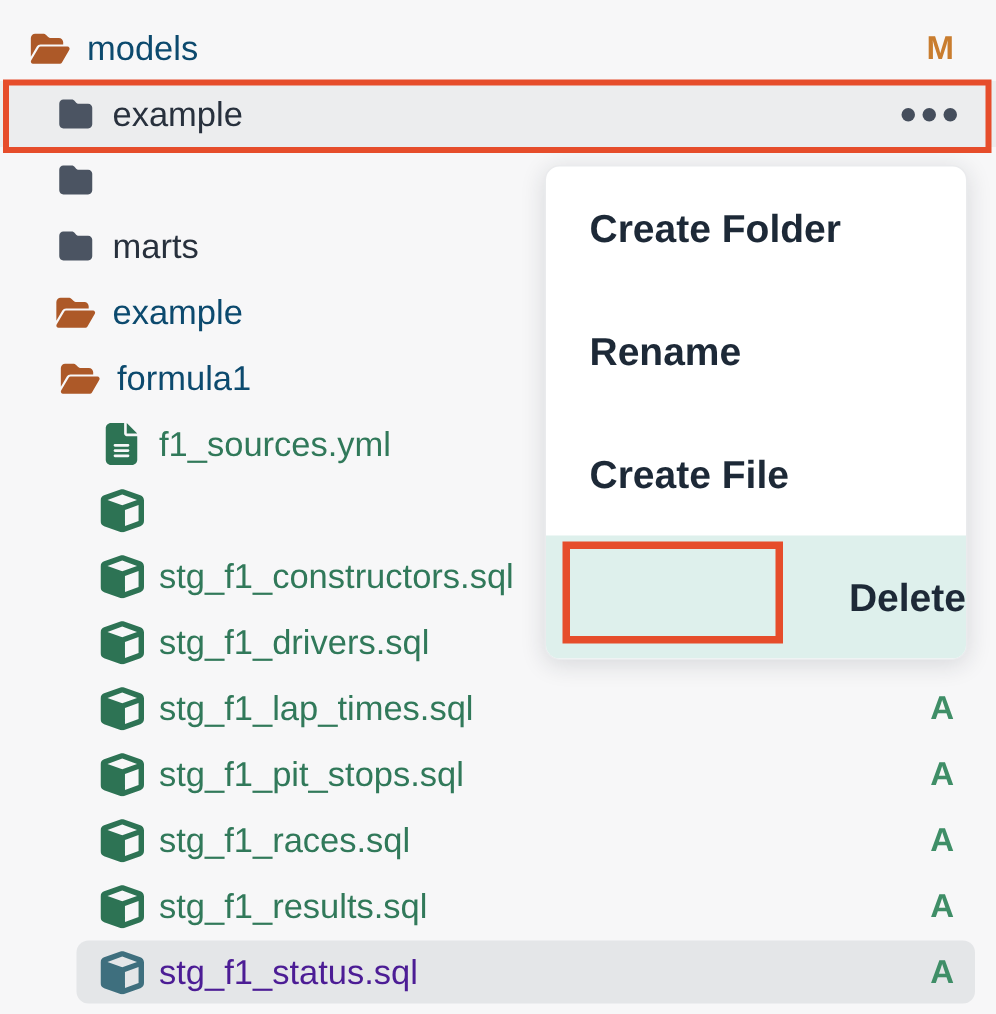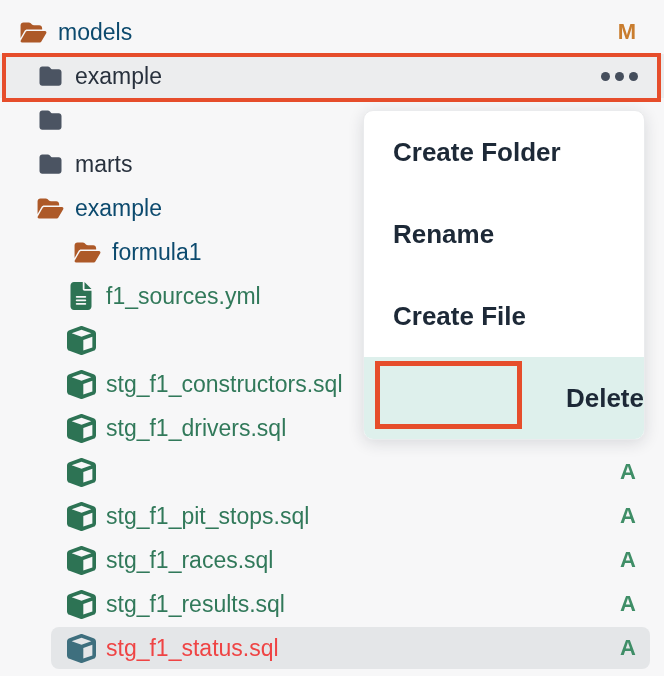--- a/index.html
+++ b/index.html
@@ -24,31 +24,31 @@
   .row .icon { width: 30px; display: flex; justify-content: center; align-items: center; flex: none; position: relative; z-index: 1; }
   .row .icon svg { display: block; }
   .row .label {
     margin-left: 10px;
     font-size: 23px;
     white-space: nowrap;
     position: relative; z-index: 1;
   }
   .lvl0 { padding-left: 18px; }
   .lvl1 { padding-left: 35px; }
-  .lvl2 { padding-left: 72px; }
+  .lvl2 { padding-left: 38px; }
   .lvl3 { padding-left: 66px; }
 
   .c-orange .icon { color: #ad5928; }
   .c-orange .label { color: #0c4a6e; }
   .c-dark .icon { color: #4b5462; }
   .c-dark .label { color: #28313d; }
   .c-green .icon { color: #2d7354; }
   .c-green .label { color: #31795a; }
   .c-teal .icon { color: #3e6f7e; }
-  .c-teal .label { color: #ef4444; }
+  .c-teal .label { color: #4c1d95; }
 
   .row.highlighted { background: #ecedee; }
   .row.selected::before {
     content: "";
     position: absolute;
     left: 51px; right: 14px; top: 1px; bottom: 1px;
     background: #e4e6e8;
     border-radius: 8px;
     z-index: 0;
   }
@@ -211,20 +211,21 @@
 </span>
     <span class="label">stg_f1_drivers.sql</span>
 
   </div>
     <div class="row lvl3 c-green">
     <span class="icon">
   <svg width="29" height="29" viewBox="0 0 512 512" fill="currentColor">
           <path d="M234.5 5.7c13.9-5 29.1-5 43.1 0l192 68.6C495 83.4 512 107.5 512 134.6V377.4c0 27-17 51.2-42.5 60.3l-192 68.6c-13.9 5-29.1 5-43.1 0l-192-68.6C17 428.6 0 404.5 0 377.4V134.6c0-27 17-51.2 42.5-60.3l192-68.6zM256 66L82.3 128 256 190l173.7-62L256 66zm32 368.6l160-57.1V189l-160 57.1V434.6z"></path>
         </svg>
 </span>
+    <span class="label">stg_f1_lap_times.sql</span>
     <span class="badge badge-A">A</span>
 
   </div>
     <div class="row lvl3 c-green">
     <span class="icon">
   <svg width="29" height="29" viewBox="0 0 512 512" fill="currentColor">
           <path d="M234.5 5.7c13.9-5 29.1-5 43.1 0l192 68.6C495 83.4 512 107.5 512 134.6V377.4c0 27-17 51.2-42.5 60.3l-192 68.6c-13.9 5-29.1 5-43.1 0l-192-68.6C17 428.6 0 404.5 0 377.4V134.6c0-27 17-51.2 42.5-60.3l192-68.6zM256 66L82.3 128 256 190l173.7-62L256 66zm32 368.6l160-57.1V189l-160 57.1V434.6z"></path>
         </svg>
 </span>
     <span class="label">stg_f1_pit_stops.sql</span>

